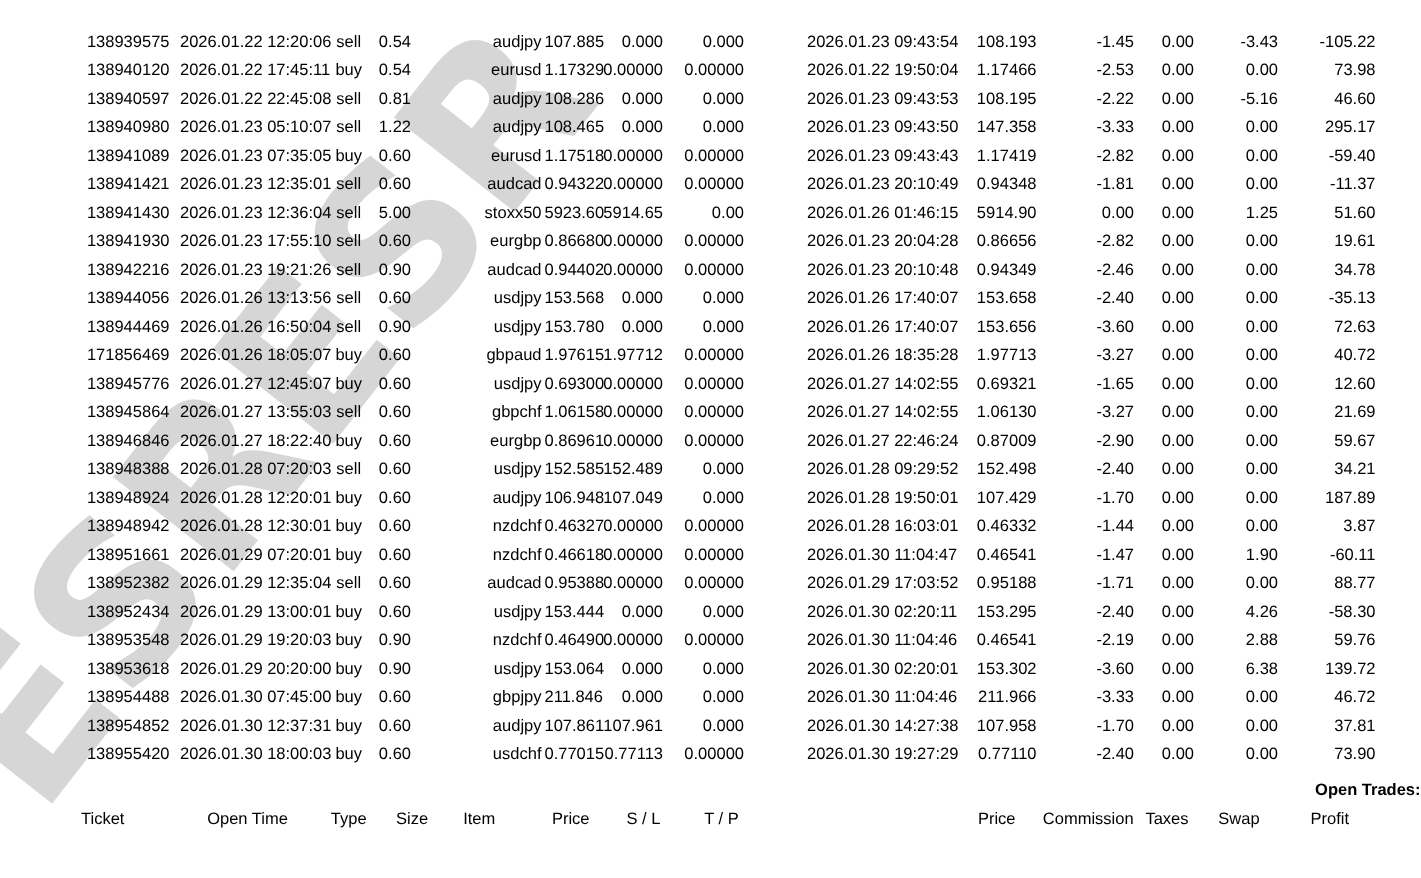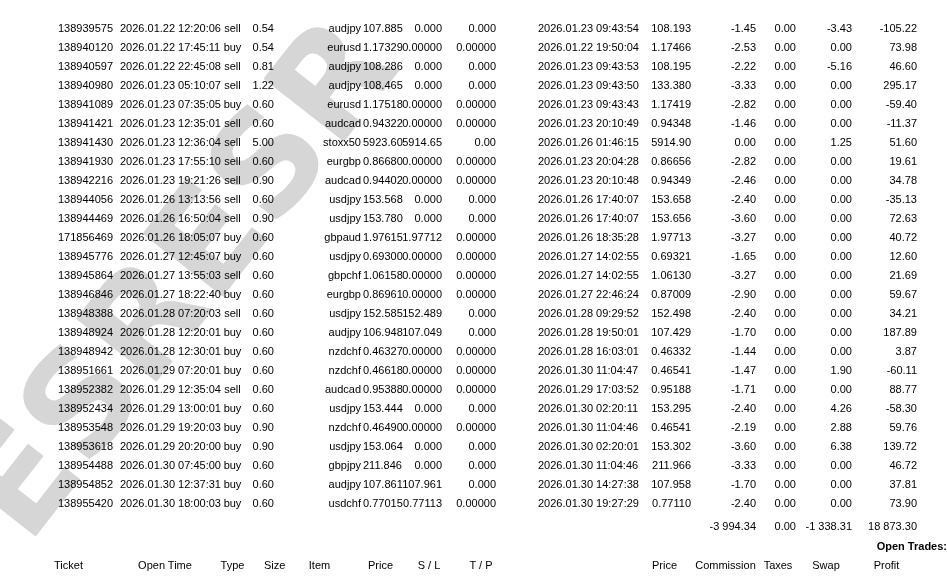--- a/index.html
+++ b/index.html
@@ -122,21 +122,21 @@
           <tr>
             <td class="num">138940980</td>
             <td class="t-open">2026.01.23 05:10:07</td>
             <td class="ctr">sell</td>
             <td class="num">1.22</td>
             <td class="num">audjpy</td>
             <td class="num">108.465</td>
             <td class="num">0.000</td>
             <td class="num">0.000</td>
             <td class="t-close">2026.01.23 09:43:50</td>
-            <td class="num">133.380</td>
+            <td class="num">147.358</td>
             <td class="num">-3.33</td>
             <td class="num">0.00</td>
             <td class="num">0.00</td>
             <td class="num">295.17</td>
             <td></td>
           </tr>
           <tr>
             <td class="num">138941089</td>
             <td class="t-open">2026.01.23 07:35:05</td>
             <td class="ctr">buy</td>
@@ -157,21 +157,21 @@
             <td class="num">138941421</td>
             <td class="t-open">2026.01.23 12:35:01</td>
             <td class="ctr">sell</td>
             <td class="num">0.60</td>
             <td class="num">audcad</td>
             <td class="num">0.94322</td>
             <td class="num">0.00000</td>
             <td class="num">0.00000</td>
             <td class="t-close">2026.01.23 20:10:49</td>
             <td class="num">0.94348</td>
-            <td class="num">-1.46</td>
+            <td class="num">-1.81</td>
             <td class="num">0.00</td>
             <td class="num">0.00</td>
             <td class="num">-11.37</td>
             <td></td>
           </tr>
           <tr>
             <td class="num">138941430</td>
             <td class="t-open">2026.01.23 12:36:04</td>
             <td class="ctr">sell</td>
             <td class="num">5.00</td>
@@ -508,28 +508,20 @@
             <td class="num">0.00</td>
             <td class="num">0.00</td>
             <td class="num">73.90</td>
             <td></td>
           </tr>
         </tbody>
       <tbody>
         <tr class="spacer">
             <td colspan="15"></td>
           </tr>
-        <tr>
-          <td colspan="10"></td>
-          <td class="num">-3 994.34</td>
-          <td class="num">0.00</td>
-          <td class="num">-1 338.31</td>
-          <td class="num">18 873.30</td>
-          <td></td>
-        </tr>
       </tbody>
     </table>
 
     <div class="section-title">Open Trades:</div>
 
     <table class="trades">
       <colgroup>
         <col style="width:115px">
           <col style="width:100px">
           <col style="width:35px">

